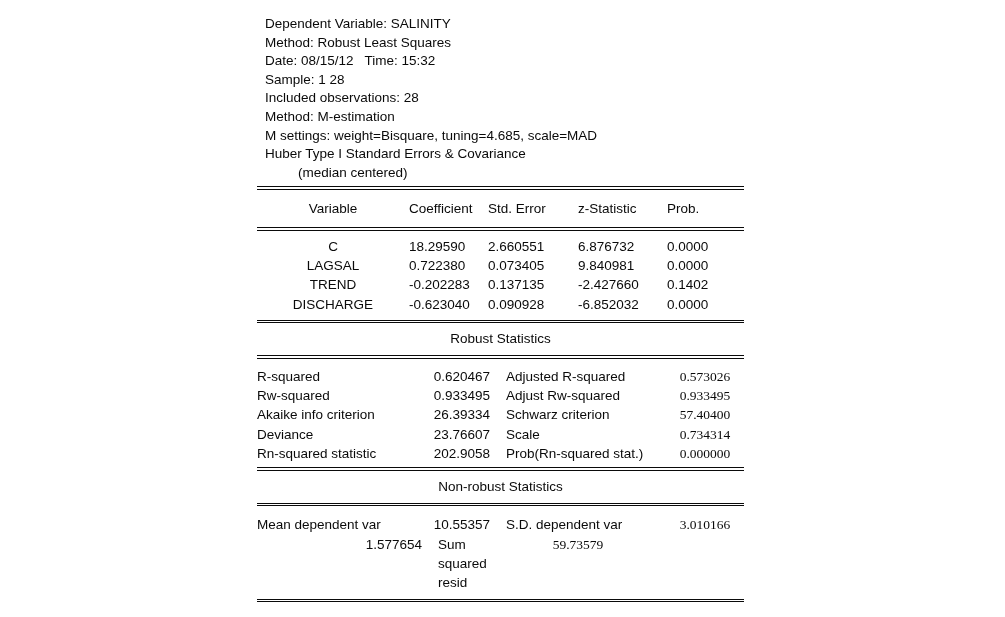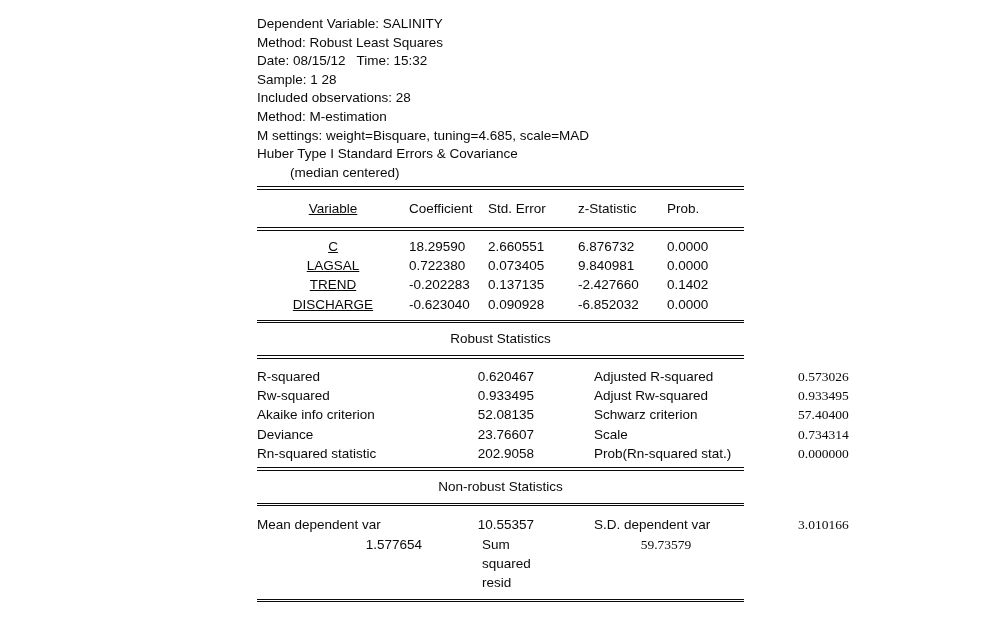--- a/index.html
+++ b/index.html
@@ -20,52 +20,52 @@
     position: absolute;
     left: 257px;
     top: 15px;
     width: 487px;
     font-size: 13.5px;
     color: #0a0a0a;
   }
   .hdr-line {
     line-height: 18.6px;
     white-space: pre;
+    margin-left: 8px;
   }
   .hdr-line.indent {
     padding-left: 33px;
   }
   .rule-double {
     height: 1.5px;
     border-top: 1.5px solid #0a0a0a;
     border-bottom: 1.5px solid #0a0a0a;
   }
   .rule-gap-top { margin-top: 4px; }
   
   .coef-grid {
     display: grid;
     grid-template-columns: 152px 79px 90px 89px 77px;
     line-height: 19.3px;
   }
-  .coef-grid .c-var  { text-align: center; text-decoration: underline; }
+  .coef-grid .c-var  { text-align: center; }
   .coef-grid .c-num  { text-align: left; }
   .coef-head { padding: 9px 0; }
   .coef-body { padding-top: 6px; padding-bottom: 6px; }
   
   .section-title {
     text-align: center;
     padding: 7px 0 8px 0;
     line-height: 17px;
   }
   
   .stat-grid {
     display: grid;
     grid-template-columns: 165px 68px 176px 1fr;
     line-height: 19.3px;
-    gap: 44px;
   }
   .stat-grid .s-lab1 { text-align: left; }
   .stat-grid .s-val1 { text-align: right; }
   .stat-grid .s-lab2 { text-align: left; padding-left: 16px; }
   .stat-grid .s-val2 { text-align: center; font-family: Liberation Serif, serif; }
   .stats-body { padding-top: 8px; padding-bottom: 4px; }
   .stats-body-nr { padding-top: 9px; padding-bottom: 6px; }
 </style>
 </head>
 <body>
@@ -142,21 +142,21 @@
         <div class="s-val2">0.573026</div>
       </div>
       <div class="stat-grid">
         <div class="s-lab1">Rw-squared</div>
         <div class="s-val1">0.933495</div>
         <div class="s-lab2">Adjust Rw-squared</div>
         <div class="s-val2">0.933495</div>
       </div>
       <div class="stat-grid">
         <div class="s-lab1">Akaike info criterion</div>
-        <div class="s-val1">52.08135</div>
+        <div class="s-val1">26.39334</div>
         <div class="s-lab2">Schwarz criterion</div>
         <div class="s-val2">57.40400</div>
       </div>
       <div class="stat-grid">
         <div class="s-lab1">Deviance</div>
         <div class="s-val1">23.76607</div>
         <div class="s-lab2">Scale</div>
         <div class="s-val2">0.734314</div>
       </div>
       <div class="stat-grid">

